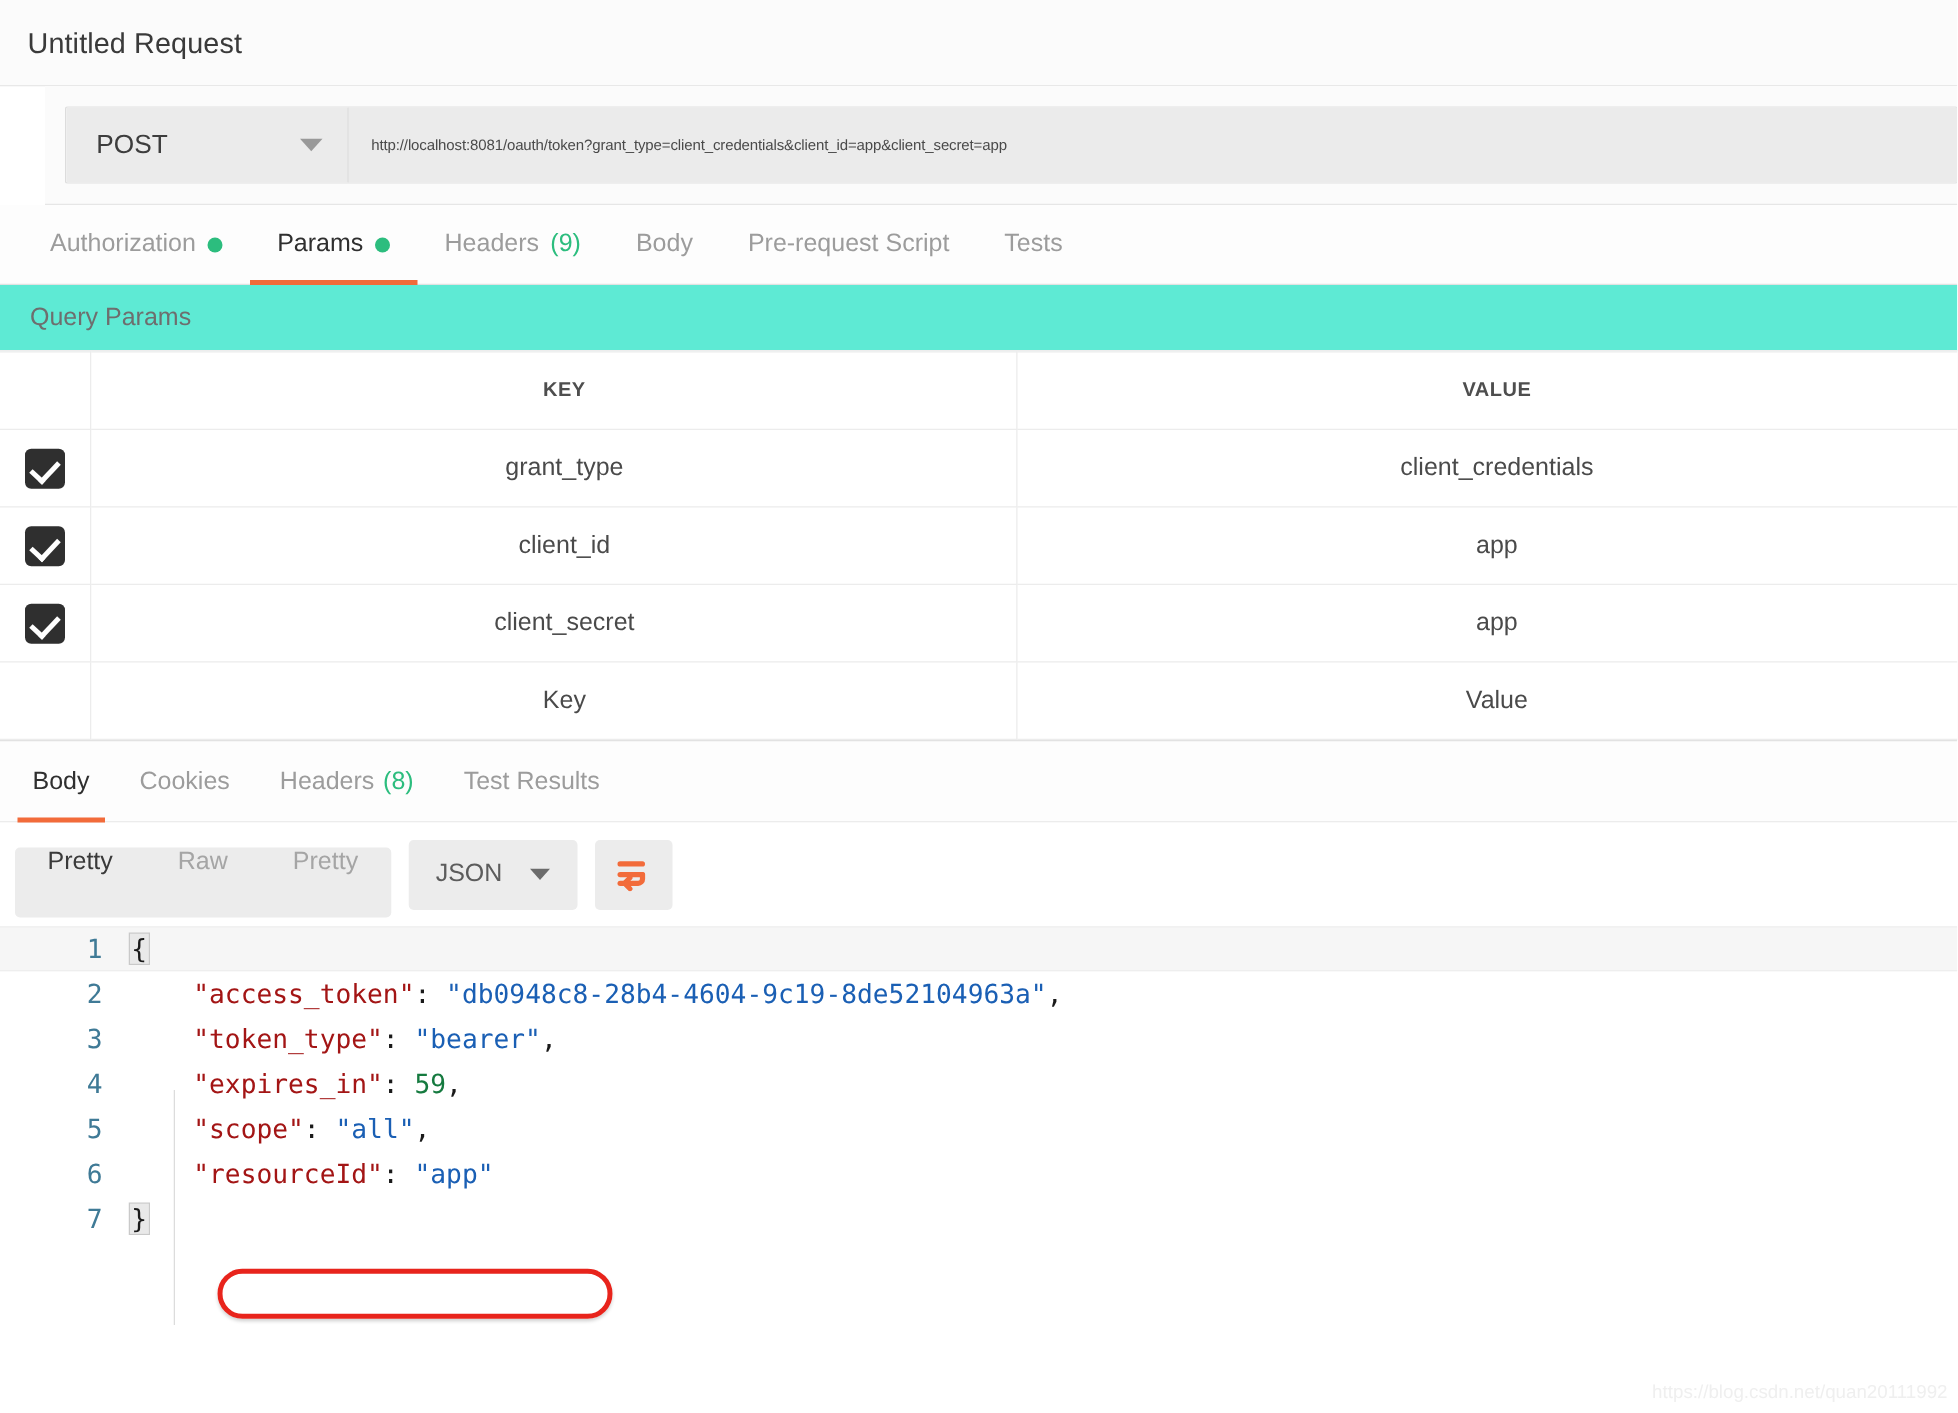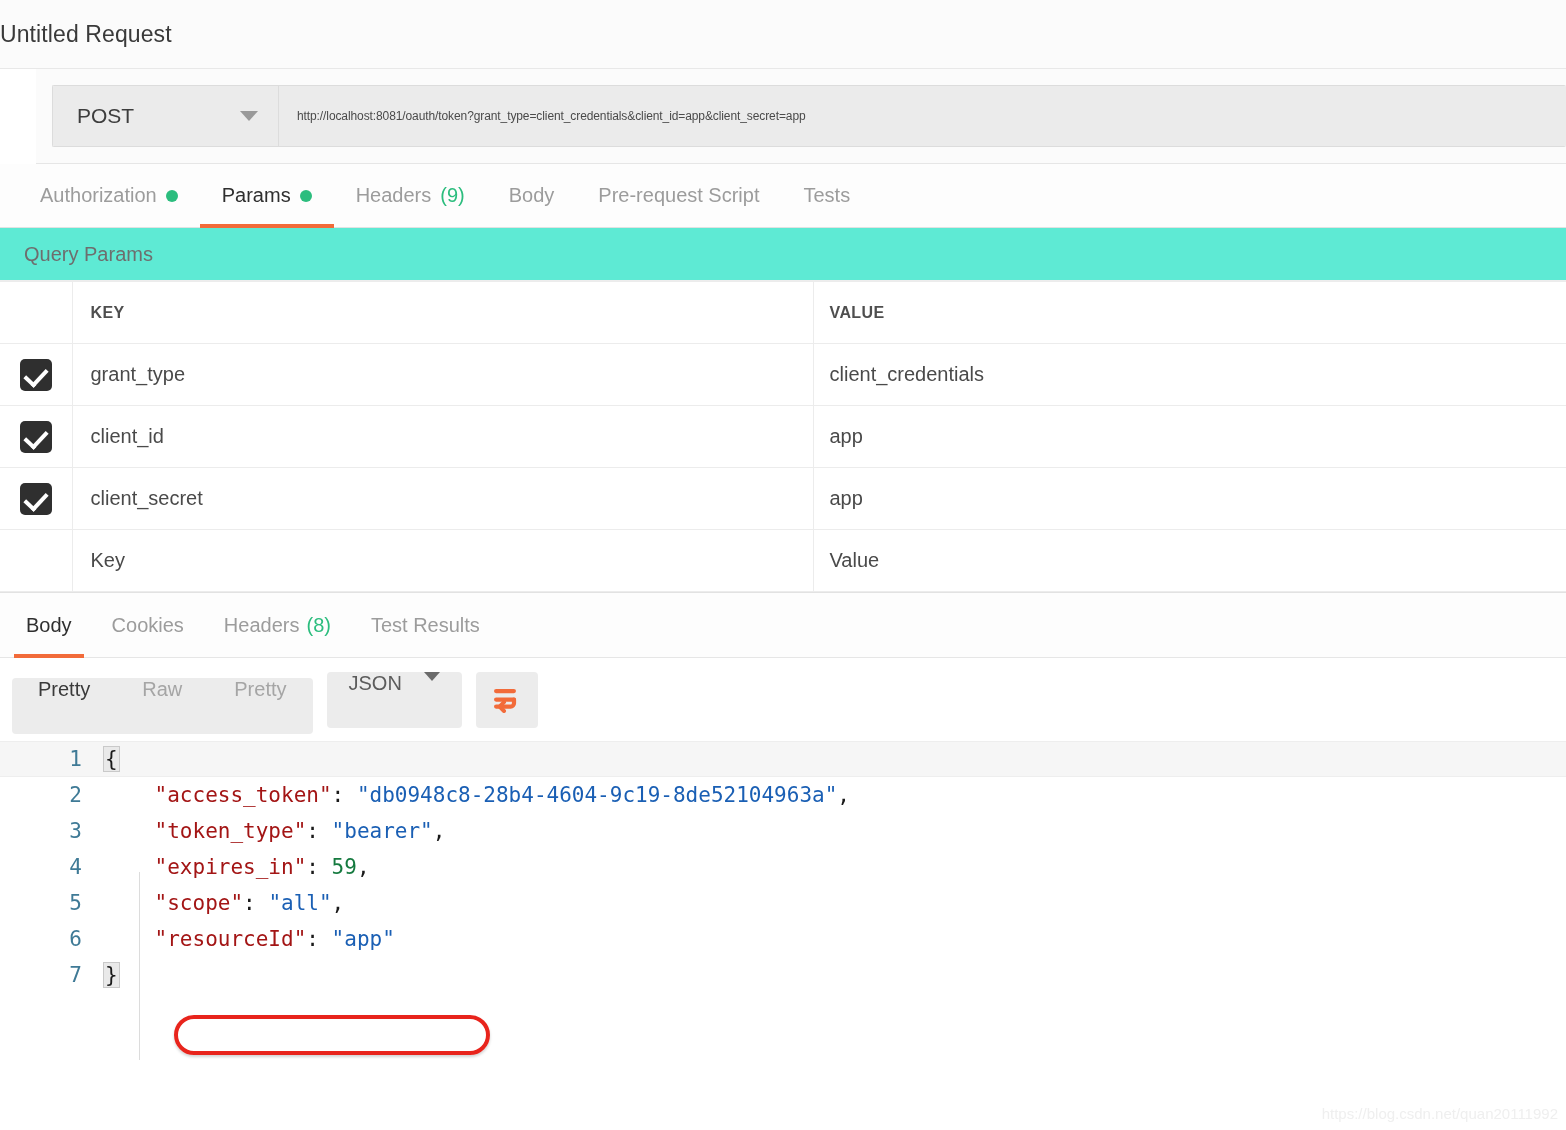--- a/index.html
+++ b/index.html
@@ -10,20 +10,21 @@
     font-family: "Liberation Sans", sans-serif;
     -webkit-font-smoothing: antialiased;
   }
   .app { position: relative; width: 1566px; height: 1130px; overflow: hidden; background:#fff; }
 
   
   .titlebar {
     height: 69px;
     display: flex;
     align-items: center;
+    padding-left: 22px;
     background: #fbfbfb;
     border-bottom: 1px solid #e8e8e8;
   }
   .req-title {
     font-size: 23px;
     color: #3a3a3a;
     letter-spacing: .1px;
   }
 
   
@@ -131,21 +132,21 @@
   }
   table.params col.c-chk { width: 72px; }
   table.params col.c-key { width: 741px; }
   table.params col.c-val { width: 753px; }
 
   table.params th, table.params td {
     border: 1px solid #ececec;
     border-left: none;
     height: 62px;
     padding: 0 0 0 16px;
-    text-align: left;
+    text-align: center;
     vertical-align: middle;
   }
   table.params th { font-size: 16px; font-weight: bold; color: #4e4e4e; letter-spacing: .4px; }
   table.params td { font-size: 20px; color: #4a4a4a; }
   table.params th.h-chk, table.params td.td-chk { border-right: 1px solid #ececec; }
   table.params td.td-key, table.params th.h-key { padding-left: 18px; }
   table.params td.td-val, table.params th.h-val { padding-left: 16px; }
   .ph { color: #b5b5b5; }
 
   .chk {
@@ -214,21 +215,21 @@
   }
   .seg-item {
     display: flex; align-items: center;
     padding: 0 26px;
     font-size: 20px;
     color: #a5a5a5;
     cursor: pointer;
   }
   .seg-item.active { color: #3a3a3a; }
   .fmt-box {
-    display: flex; 
+    display: flex; align-items: center;
     gap: 22px;
     background: #ececec;
     border-radius: 4px;
     height: 56px;
     padding: 0 22px;
     cursor: pointer;
   }
   .fmt-label { font-size: 20px; color: #5c5c5c; }
   .caret-sm {
     width: 0; height: 0;

